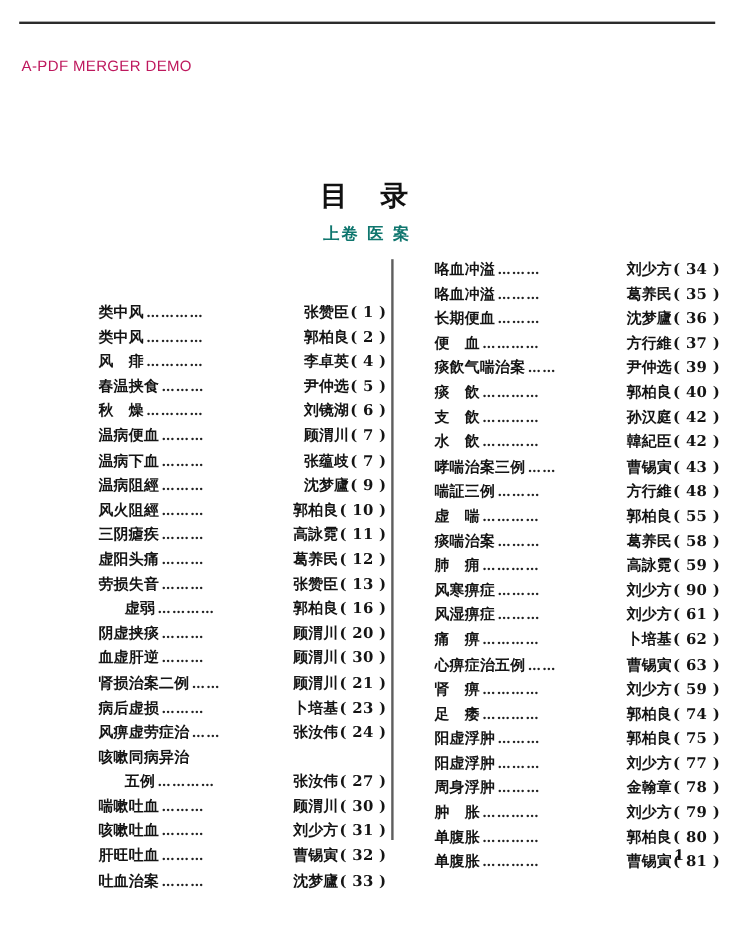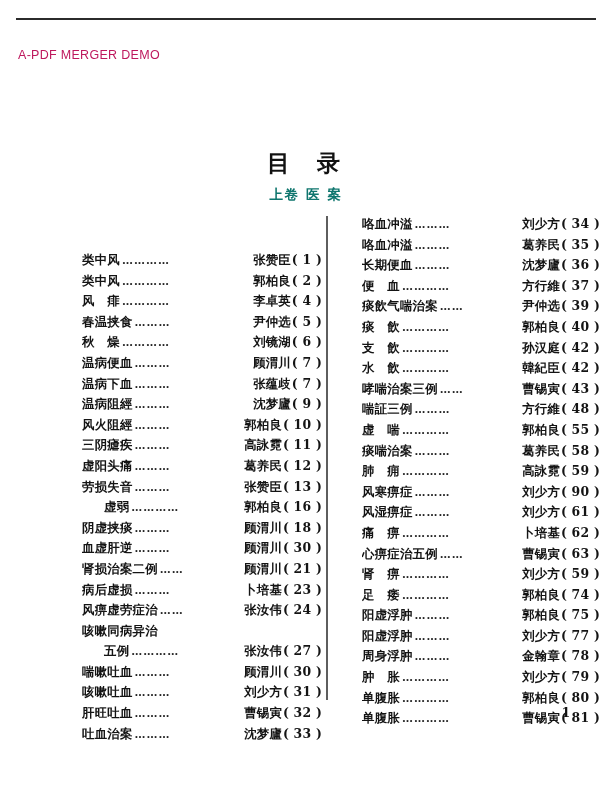--- a/index.html
+++ b/index.html
@@ -240,21 +240,21 @@
       <div class="entry indent">
         <span class="title">虚弱</span>
         <span class="leader">…………</span>
         <span class="author">郭柏良</span>
         <span class="page">( 16 )</span>
       </div>
       <div class="entry">
         <span class="title">阴虚挟痰</span>
         <span class="leader">………</span>
         <span class="author">顾渭川</span>
-        <span class="page">( 18 )</span>
+        <span class="page">( 20 )</span>
       </div>
       <div class="entry">
         <span class="title">血虚肝逆</span>
         <span class="leader">………</span>
         <span class="author">顾渭川</span>
         <span class="page">( 30 )</span>
       </div>
       <div class="entry">
         <span class="title">肾损治案二例</span>
         <span class="leader">……</span>

